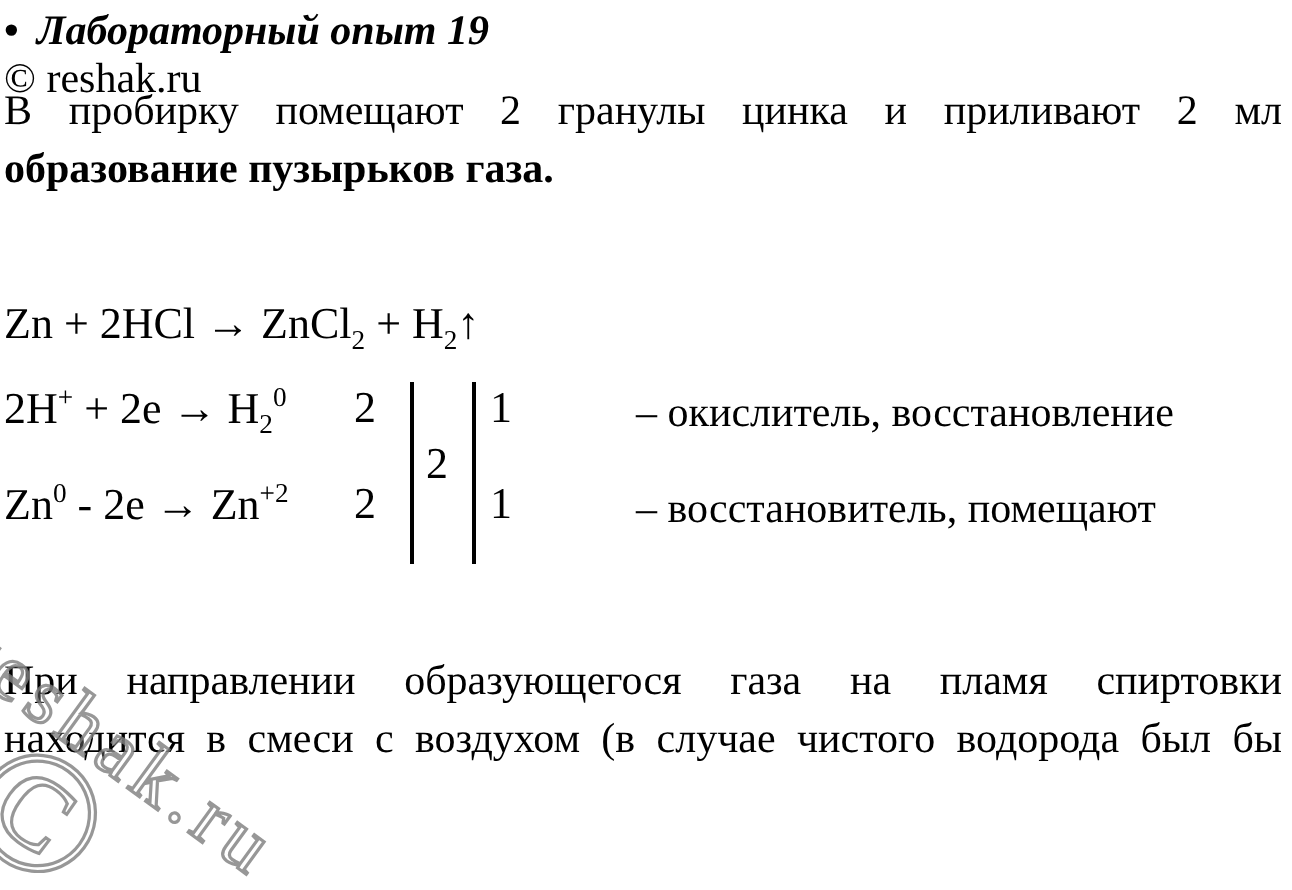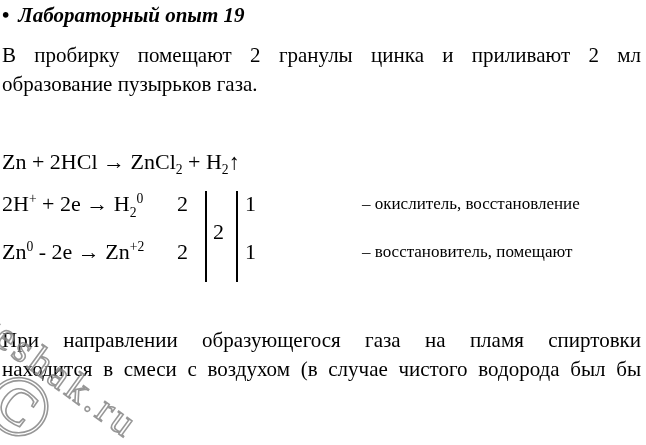--- a/index.html
+++ b/index.html
@@ -15,40 +15,40 @@
     font-size:21px;line-height:24px;flex-direction:column;
   }
   .header-left{font-weight:bold;font-style:italic;}
   .header-left .bullet{font-style:normal;margin-right:9px;}
   .copyright{font-style:normal;font-weight:normal;font-size:21px;}
   
   .para{position:absolute;left:2px;width:639px;font-size:21px;line-height:29px;}
   .para1{top:41px;}
   .para2{top:326px;}
   .jline{text-align:justify;text-align-last:justify;}
-  .jline.last{text-align:left;text-align-last:left;}
+  .jline.last{text-align:left;text-align-last:left;font-weight:bold;}
   
   .equation{position:absolute;left:2px;top:149px;font-size:22px;line-height:26px;}
   sub{font-size:62%;vertical-align:sub;}
   sup{font-size:62%;vertical-align:super;}
   
   .redox span, .redox div{white-space:nowrap;}
   .rx{position:absolute;font-size:22px;}
   .rx1{left:2px;top:191px;}
   .rx2{left:2px;top:239px;}
   .num{position:absolute;font-size:22px;}
   .e1{left:177px;top:191px;}
   .e2{left:177px;top:239px;}
   .m1{left:245px;top:191px;}
   .m2{left:245px;top:239px;}
   .common{left:213px;top:219px;}
   .vbar{position:absolute;top:191px;height:91px;width:1.5px;background:#000;}
   .vbar1{left:205px;}
   .vbar2{left:236px;}
-  .note{position:absolute;font-size:17px;margin-left:44px;}
+  .note{position:absolute;font-size:21px;}
   .note1{left:318px;top:194px;}
   .note2{left:318px;top:242px;}
   
   .wm{
     position:absolute;z-index:5;pointer-events:none;
     color:rgba(255,255,255,0.22);
     -webkit-text-stroke:1.6px rgba(125,125,125,0.8);
     font-family:"Liberation Serif","DejaVu Serif",serif;
   }
   .wm-text{
@@ -62,20 +62,21 @@
 </style>
 </head>
 <body>
 
 <div class="page">
 
   <div class="header">
     <div class="header-left">
       <span class="bullet">•</span><span>Лабораторный опыт 19</span>
     </div>
+    <div class="copyright">© reshak.ru</div>
   </div>
 
   <div class="para para1">
       <div class="jline">В пробирку помещают 2 гранулы цинка и приливают 2 мл</div>
       <div class="jline last">образование пузырьков газа.</div>
     </div>
 
   <div class="equation"><span>Zn + 2HCl → ZnCl</span><sub>2</sub><span> + H</span><sub>2</sub><span>↑</span></div>
 
   <div class="redox">

